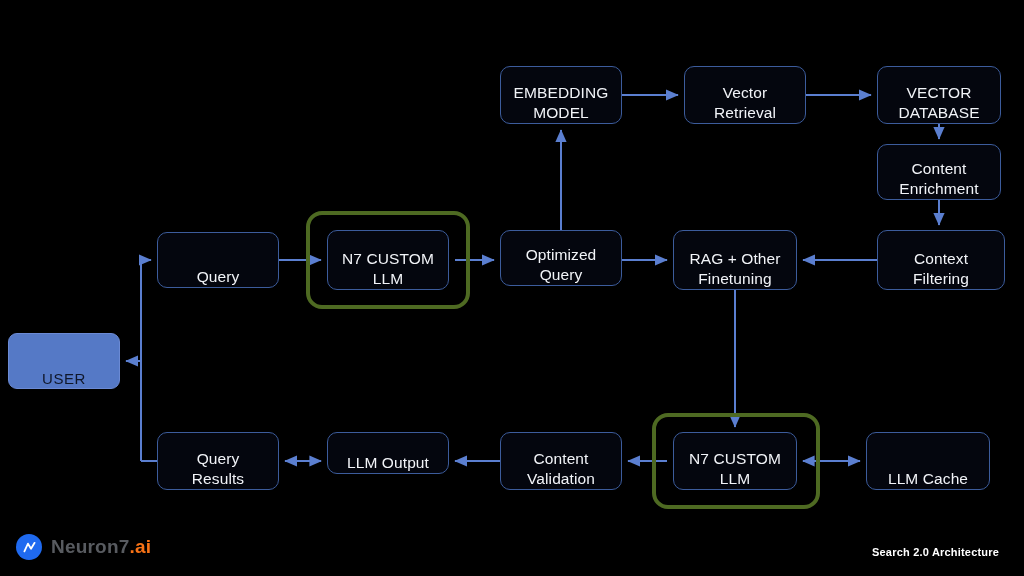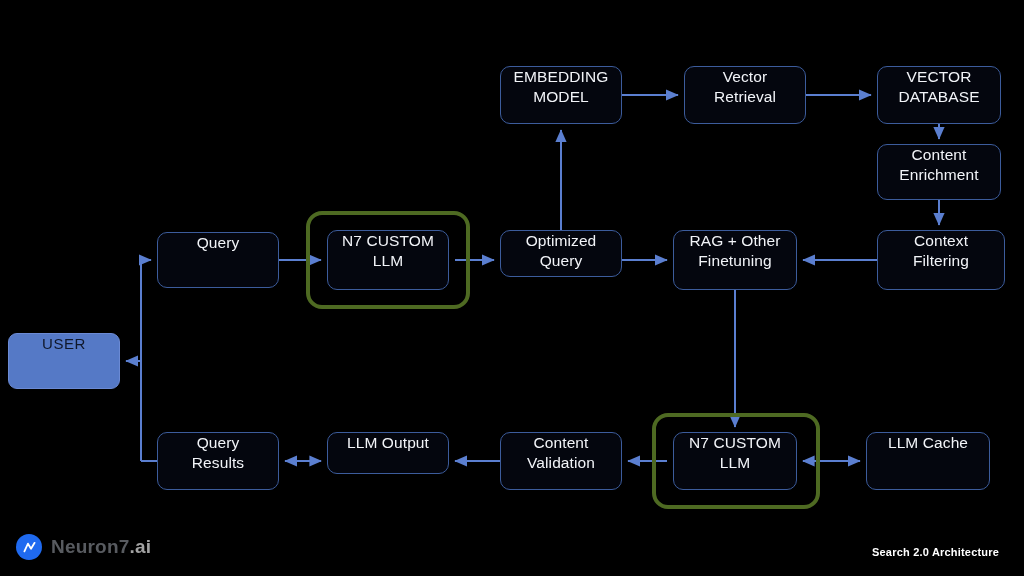--- a/index.html
+++ b/index.html
@@ -23,21 +23,21 @@
     height: 576px;
     pointer-events: none;
   }
   .node {
     position: absolute;
     box-sizing: border-box;
     background: #04060e;
     border: 1px solid #3c5c9c;
     border-radius: 10px;
     display: flex;
-    align-items: flex-start;
+    align-items: flex-end;
     justify-content: center;
     text-align: center;
     color: #f2f4f8;
     font-size: 15.5px;
     line-height: 1.28;
     letter-spacing: 0.1px;
     z-index: 3;
   }
   .node .label { display: block; padding: 0 4px; }
   .node.user {
@@ -79,21 +79,21 @@
     display: flex;
     align-items: center;
     justify-content: center;
   }
   .brand-text {
     font-size: 19px;
     font-weight: bold;
     color: #585b60;
     letter-spacing: 0.2px;
   }
-  .brand-text .tld { color: #a3a3a3; }
+  .brand-text .tld { color: #f97316; }
 </style>
 </head>
 <body>
 
 <div id="stage" style="width: 1024px; height: 576px; background: rgb(0, 0, 0);">
 
   <svg class="connectors" viewBox="0 0 1024 576" xmlns="http://www.w3.org/2000/svg">
     <defs>
       <marker id="arrowhead" markerWidth="7" markerHeight="7" refX="6" refY="3.2" orient="auto" markerUnits="strokeWidth">
         <path d="M 0 0.4 L 6.4 3.2 L 0 6 z" fill="#5b7fd0"></path>
@@ -130,21 +130,21 @@
   <div id="node-layer">
       <div class="node user" style="left: 8px; top: 333px; width: 112px; height: 56px;">
         <span class="label">USER</span>
       </div>
       <div class="node" style="left: 157px; top: 232px; width: 122px; height: 56px;">
         <span class="label">Query</span>
       </div>
       <div class="node" style="left: 327px; top: 230px; width: 122px; height: 60px;">
         <span class="label">N7 CUSTOM<br>LLM</span>
       </div>
-      <div class="node" style="left: 500px; top: 230px; width: 122px; height: 47px;">
+      <div class="node" style="left: 500px; top: 230px; width: 122px; height: 56px;">
         <span class="label">Optimized<br>Query</span>
       </div>
       <div class="node" style="left: 673px; top: 230px; width: 124px; height: 60px;">
         <span class="label">RAG + Other<br>Finetuning</span>
       </div>
       <div class="node" style="left: 877px; top: 230px; width: 128px; height: 60px;">
         <span class="label">Context<br>Filtering</span>
       </div>
       <div class="node" style="left: 500px; top: 66px; width: 122px; height: 58px;">
         <span class="label">EMBEDDING<br>MODEL</span>

